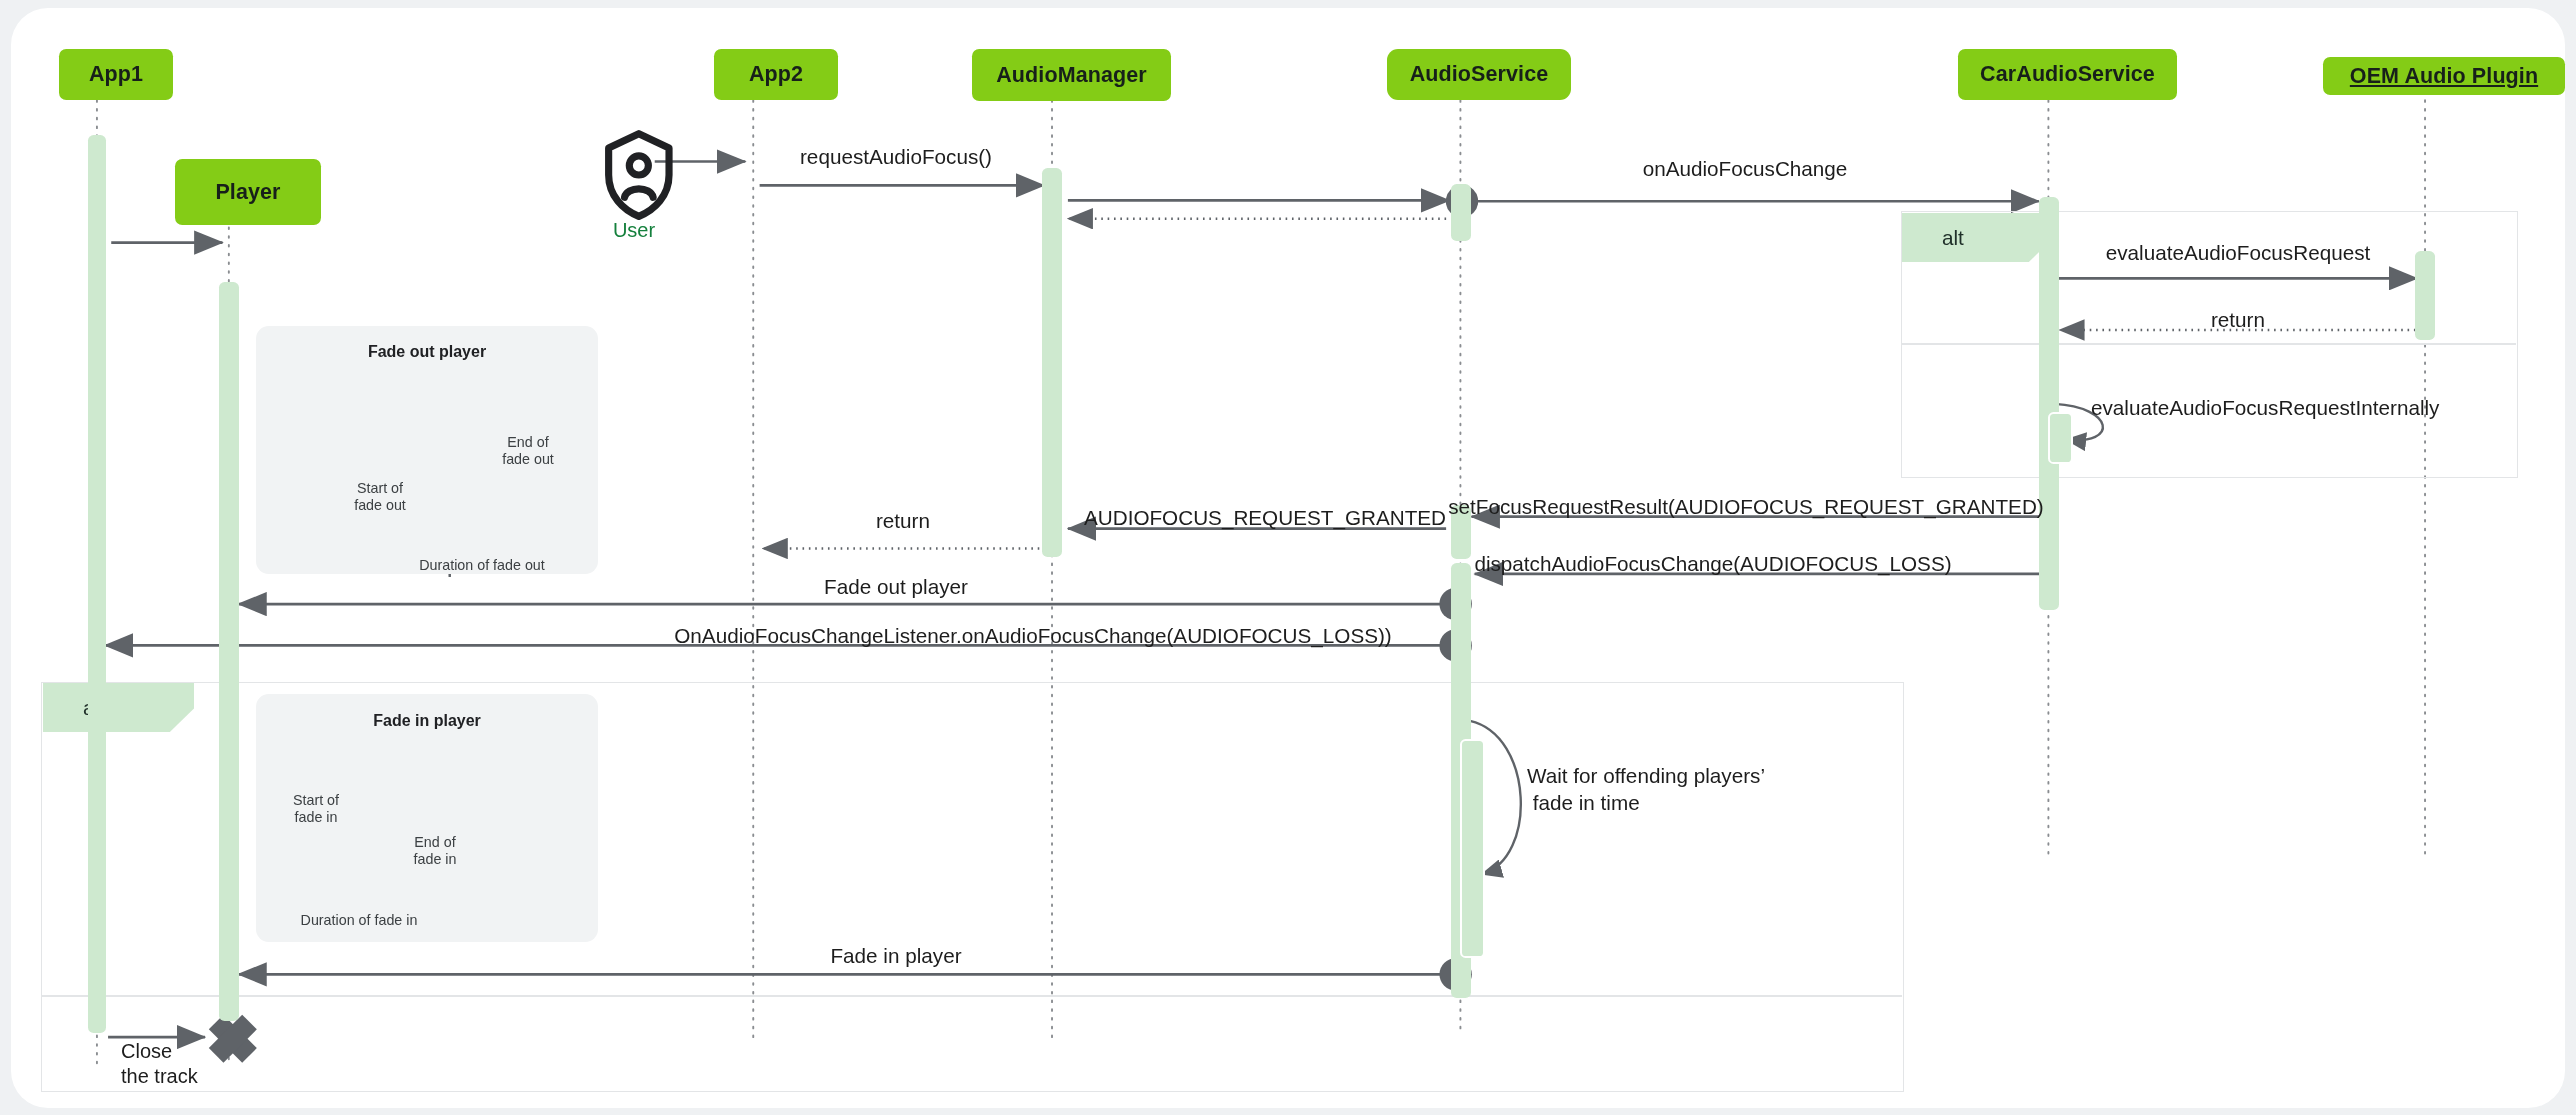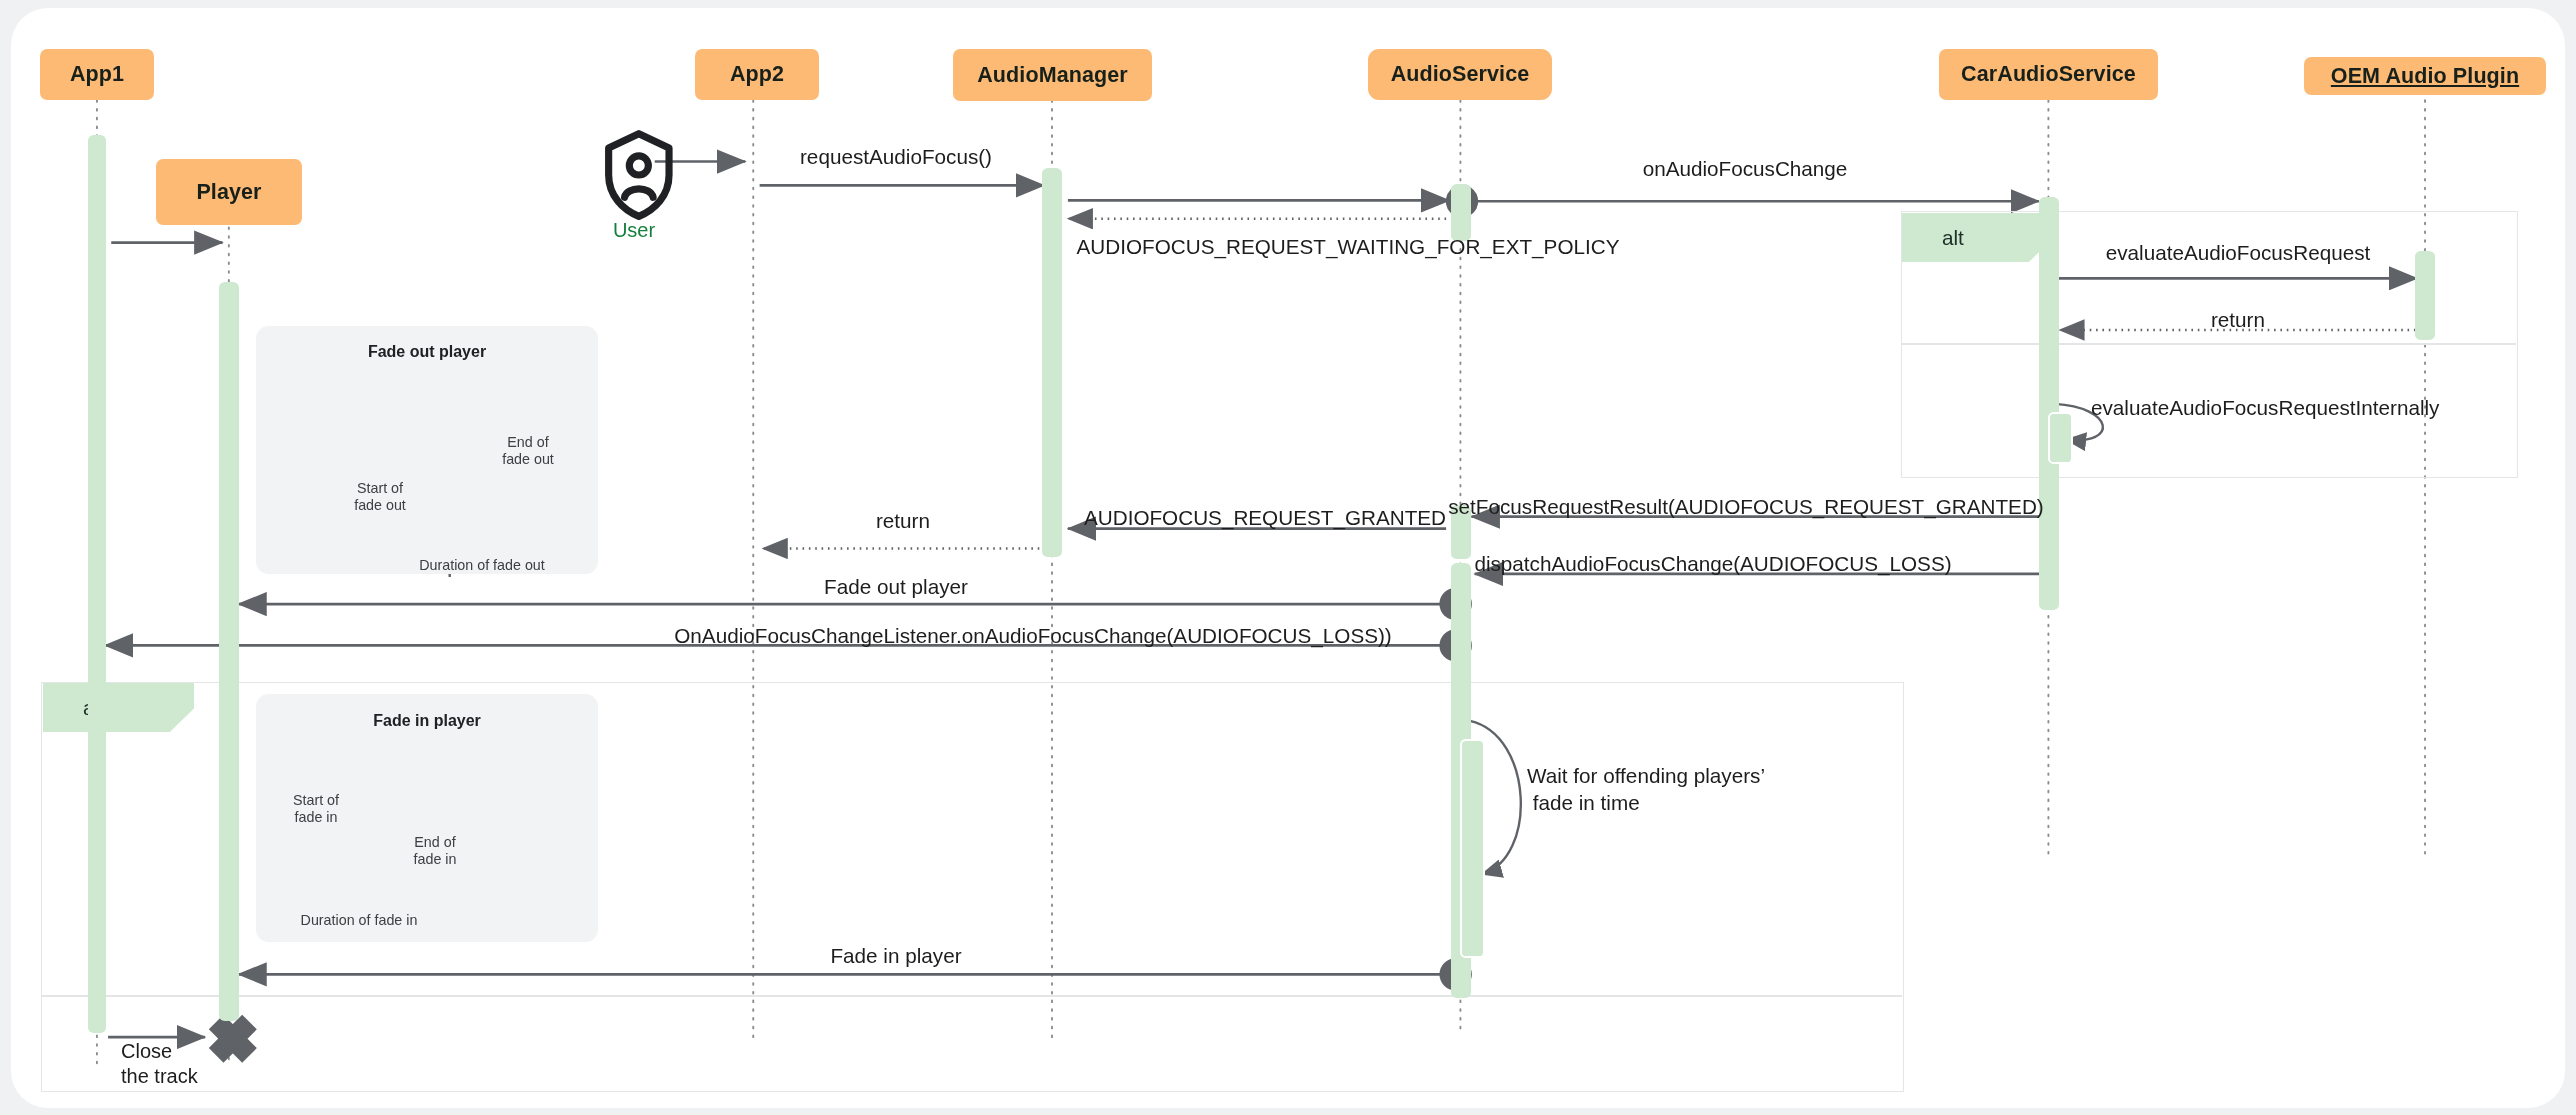--- a/index.html
+++ b/index.html
@@ -2,23 +2,23 @@
 <html style="font-size:12.7px"><head>
 <meta charset="utf-8">
 <style>
   html,body{margin:0;padding:0;background:#eff1f3;
     font-family:"Liberation Sans",sans-serif;}
   #stage{position:relative;width:2576px;height:1116px;overflow:hidden;}
   #card{position:absolute;left:11px;top:8px;width:2554px;height:1100px;
     background:#ffffff;border-radius:37px;}
   .layer{position:absolute;left:0;top:0;width:2576px;height:1116px;}
   
-  .phead{position:absolute;background:#fdba74;border-radius:7.2px;
+  .phead{position:absolute;background:#84cc16;border-radius:7.2px;
     display:flex;align-items:center;justify-content:center;
-    font-weight:700;font-size:21.5px;color:#17201a;letter-spacing:0.1px;}
+    font-weight:700;font-size:21.5px;color:#17201a;letter-spacing:0.1px;margin-left:19px;}
   
   .act{position:absolute;background:#cee9cf;border-radius:5.6px;}
   .act.inner{border:2.4px solid #ffffff;}
   
   .msg{position:absolute;font-size:20.7px;color:#1d1d1d;white-space:nowrap;}
   .msg.c{transform:translateX(-50%);}
   
   .frame{position:absolute;border:1.6px solid #e3e5e7;background:transparent;}
   .fline{position:absolute;background:#e3e5e7;height:1.6px;}
   .ftag{position:absolute;background:#cee9cf;color:#20302a;font-size:20.7px;
@@ -198,21 +198,20 @@
   <div class="phead" style="left:2304px;top:57px;width:242px;height:38px;text-decoration:underline;">
     <span>OEM Audio Plugin</span>
   </div>
 
   <div class="user-cap" style="left:634px;top:219px;">User</div>
 
   <div class="msg c" style="left:896px;top:145px;">requestAudioFocus()</div>
 
   <div class="msg c" style="left:1745px;top:157px;">onAudioFocusChange</div>
 
-  <div class="msg c" style="left:1348px;top:235px;">AUDIOFOCUS_REQUEST_WAITING_FOR_EXT_POLICY</div>
 
   <div class="msg c" style="left:2238px;top:241px;">evaluateAudioFocusRequest</div>
 
   <div class="msg c" style="left:2238px;top:308px;">return</div>
 
   <div class="msg" style="left:2091px;top:396px;">evaluateAudioFocusRequestInternally</div>
 
   <div class="msg c" style="left:1746px;top:495px;">setFocusRequestResult(AUDIOFOCUS_REQUEST_GRANTED)</div>
 
   <div class="msg c" style="left:1265px;top:506px;">AUDIOFOCUS_REQUEST_GRANTED</div>

